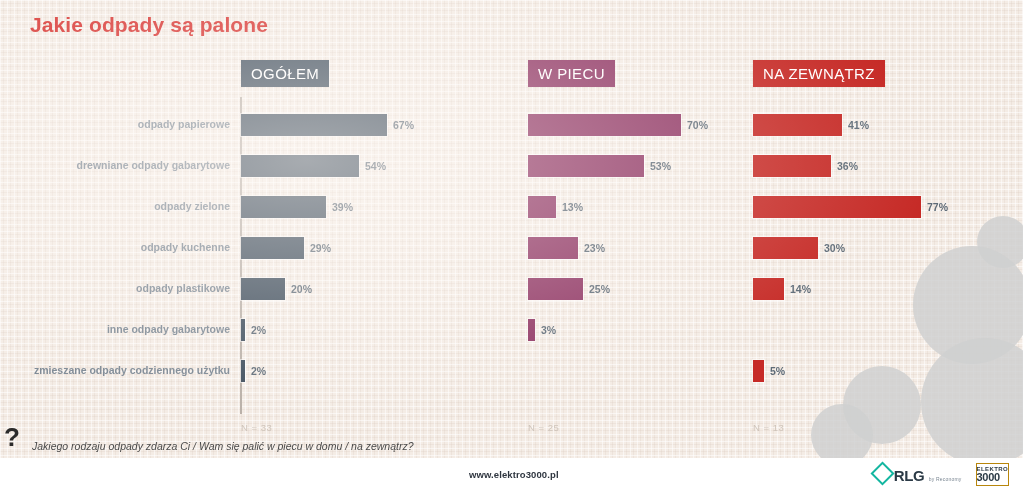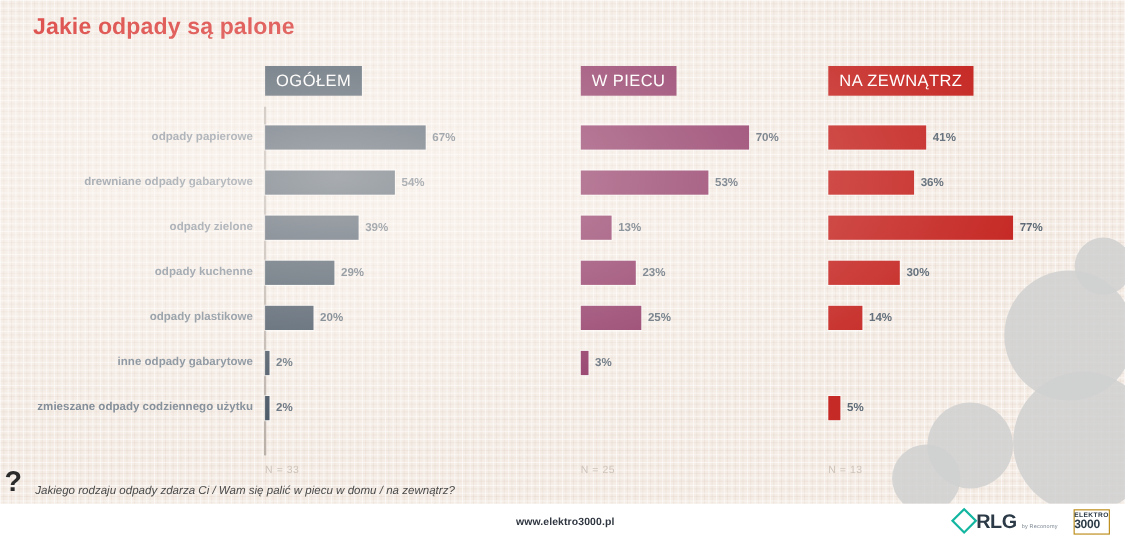--- a/index.html
+++ b/index.html
@@ -102,21 +102,21 @@
     position:absolute;left:0;top:458px;width:1023px;height:24px;background:#ffffff;
   }
   #weburl{
     position:absolute;left:469px;top:11px;
     font-size:9.5px;font-weight:bold;color:#2f3640;letter-spacing:.1px;
   }
   #logos{position:absolute;right:14px;top:5px;display:flex;align-items:center;gap:14px;}
 
   .rlg{display:flex;align-items:flex-end;gap:3px;}
   .rlg .dia{width:13px;height:13px;transform:rotate(45deg);border:2.2px solid #13b6a0;margin-bottom:3px;}
-  .rlg .rlgtxt{font-size:18px;font-weight:bold;color:#2b3a46;line-height:1;letter-spacing:-.4px;}
+  .rlg .rlgtxt{font-size:15px;font-weight:bold;color:#2b3a46;line-height:1;letter-spacing:-.4px;}
   .rlg .rlgsub{font-size:5px;color:#7b8793;line-height:1;margin-top:1px;letter-spacing:.2px;}
 
   .e3k{border:1.6px solid #b8860b;padding:2px 0;line-height:1;}
   .e3k .e1{font-size:6px;font-weight:bold;color:#2b3a46;letter-spacing:.4px;display:block;}
   .e3k .e2{font-size:11px;font-weight:bold;color:#2b3a46;letter-spacing:-.3px;display:block;}
 </style>
 </head>
 <body>
 
 <div id="stage">

